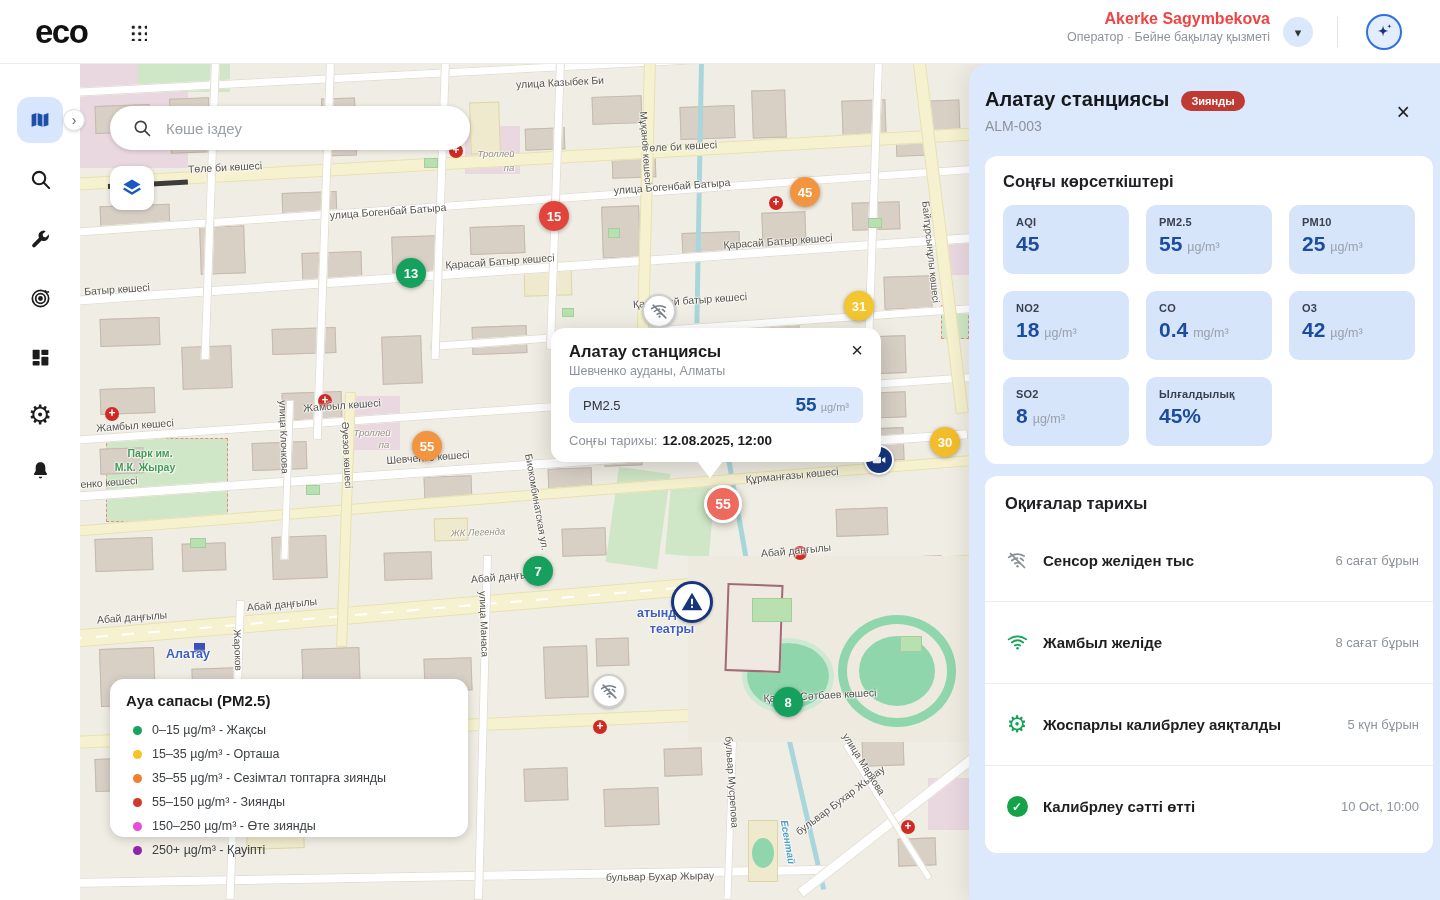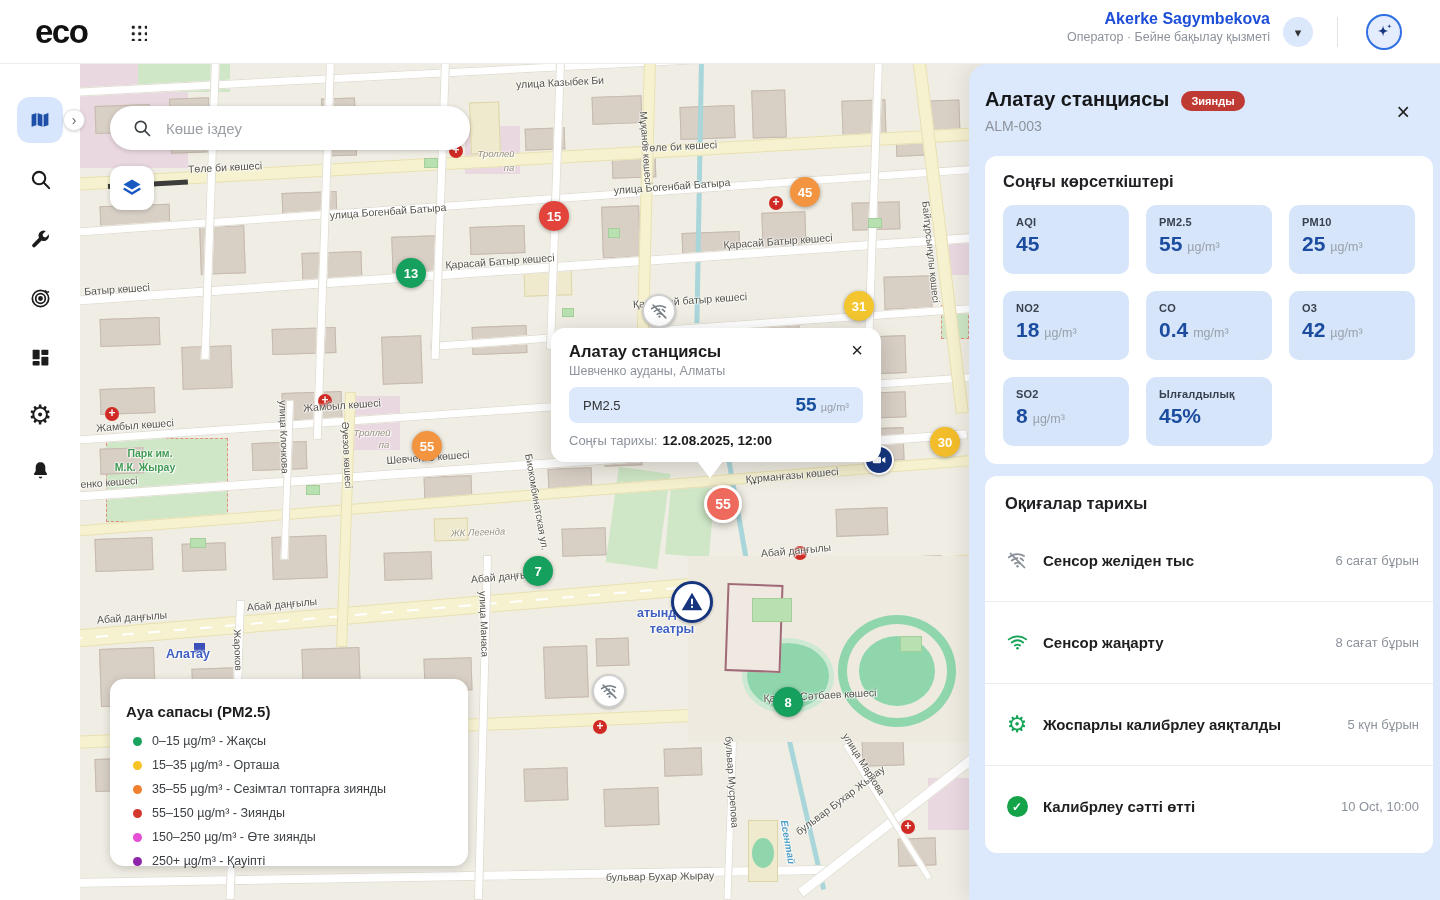--- a/index.html
+++ b/index.html
@@ -76,33 +76,33 @@
   .pp-metric { margin-top:9px; height:36px; background:#dce8fb; border-radius:8px; display:flex; align-items:center; padding:0 14px; }
   .pp-mlabel { font-size:13px; color:#333; flex:1; }
   .pp-mval b { font-size:19px; font-weight:700; color:#17509e; }
   .pp-mval i { font-style:normal; font-size:11px; color:#98a0aa; margin-left:4px; }
   .pp-upd { margin-top:10px; font-size:13px; color:#8d939c; }
   .pp-upd b { color:#1b1b1b; font-size:13.5px; margin-left:5px; }
   .pp-tail { position:absolute; left:146px; bottom:-16px; width:26px; height:17px; background:#fff;
              clip-path:polygon(0 0,100% 0,50% 100%); }
 
   
-  .legend { position:absolute; left:110px; top:679px; width:358px; height:187px; background:#fff; border-radius:14px;
-            box-shadow:0 2px 10px rgba(0,0,0,.18); padding:24px 16px; z-index:5; }
+  .legend { position:absolute; left:110px; top:679px; width:358px; height:158px; background:#fff; border-radius:14px;
+            box-shadow:0 2px 10px rgba(0,0,0,.18); padding:13px 16px; z-index:5; }
   .lg-title { font-size:15px; font-weight:700; color:#1d1d1d; margin-bottom:9px; }
   .lg-row { display:flex; align-items:center; height:24px; font-size:12.5px; color:#3c4043; }
   .lg-dot { width:9px; height:9px; border-radius:50%; background:var(--c,#888); margin:0 10px 0 7px; flex:none; }
 
   
   .header { position:absolute; left:0; top:0; width:1440px; height:64px; background:#fff; border-bottom:1px solid #ececec; z-index:20; }
   .logo { position:absolute; left:35px; top:13px; font-size:33px; font-weight:800; letter-spacing:-1.5px; color:#111; cursor:pointer; }
   .grid-icon { position:absolute; left:130px; top:24px; width:17px; height:17px; cursor:pointer;
                background:radial-gradient(circle,#1f1f1f 1.7px,transparent 1.9px); background-size:6.5px 6.5px; }
   .user-wrap { position:absolute; right:127px; top:10px; text-align:right; }
-  .user-name { font-size:16px; font-weight:700; color:#1d4ed8; }
+  .user-name { font-size:16px; font-weight:700; color:#ef4444; }
   .user-role { font-size:12.5px; color:#8d939c; margin-top:2px; }
   .avatar-btn { position:absolute; right:127px; top:17px; width:30px; height:30px; border-radius:50%; background:#dbe7fb;
                 display:flex; align-items:center; justify-content:center; color:#333; font-size:13px; cursor:pointer; }
   .user-wrap { right:170px; }
   .hdr-div { position:absolute; right:102px; top:17px; width:1px; height:30px; background:#e3e3e3; }
   .spark-btn { position:absolute; right:38px; top:14px; width:36px; height:36px; border-radius:50%;
                background:#e3edfd; border:2px solid #2f6fe4; display:flex; align-items:center; justify-content:center; cursor:pointer; }
 
   
   .sidebar { position:absolute; left:0; top:64px; width:80px; height:836px; background:#fff; z-index:15; }
@@ -671,21 +671,21 @@
           <span class="eicon icon-slot">
 
             <svg class="i-wifi" width="21" height="21" viewBox="0 0 24 24" fill="none" stroke="currentColor" stroke-width="2" stroke-linecap="round">
               <path d="M2 8.5C8 3.7 16 3.7 22 8.5"></path>
               <path d="M5.5 12c4-3.2 9-3.2 13 0"></path>
               <path d="M9 15.5c1.8-1.3 4.2-1.3 6 0"></path>
               <circle cx="12" cy="18.6" r="1.5" fill="currentColor" stroke="none"></circle>
             </svg>
 
           </span>
-          <span class="ev-label">Сенсор жаңарту</span>
+          <span class="ev-label">Жамбыл желіде</span>
           <span class="ev-time">8 сағат бұрын</span>
         </div>
 
         <div class="ev-row" data-icon="gear" style="--c: #13a455;">
           <span class="eicon icon-slot">
 
             <span class="i-gear">⚙</span>
 
           </span>
           <span class="ev-label">Жоспарлы калибрлеу аяқталды</span>

